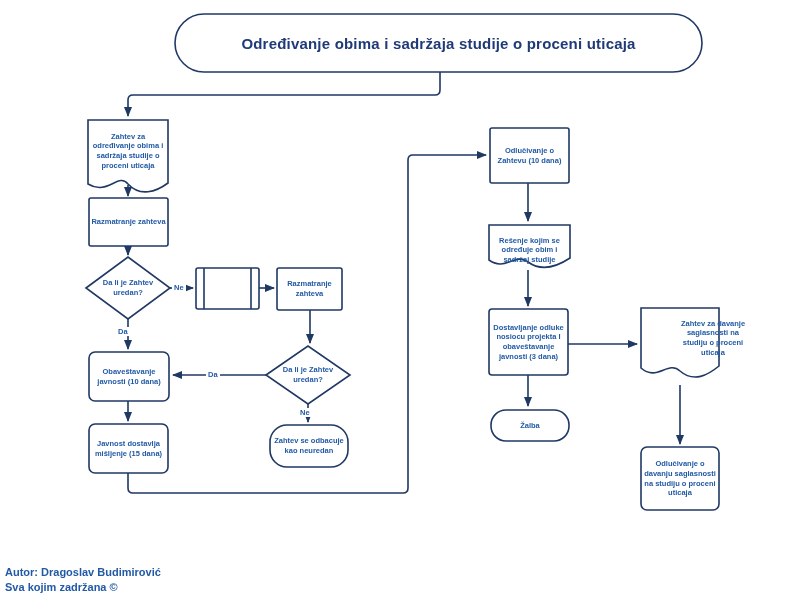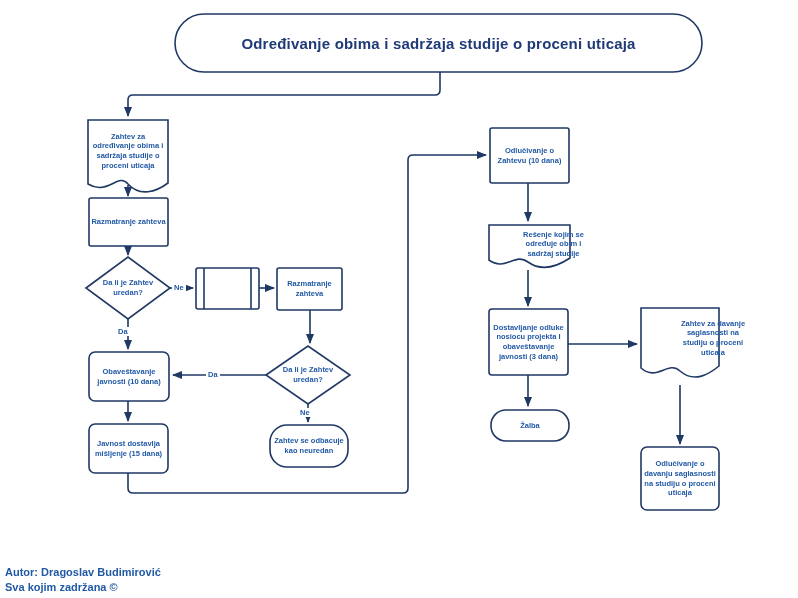--- a/index.html
+++ b/index.html
@@ -100,21 +100,21 @@
   <div class="node-label" style="left:268px;top:347px;width:80px;height:56px;">Da li je Zahtev uredan?</div>
 
   <div class="node-label" style="left:272px;top:425px;width:74px;height:42px;border-radius:7px;">Zahtev se odbacuje kao neuredan</div>
 
   <div class="node-label" style="left:89px;top:352px;width:80px;height:49px;">Obaveštavanje javnosti (10 dana)</div>
 
   <div class="node-label" style="left:89px;top:424px;width:79px;height:49px;">Javnost dostavlja mišljenje (15 dana)</div>
 
   <div class="node-label" style="left:490px;top:128px;width:79px;height:55px;">Odlučivanje o Zahtevu (10 dana)</div>
 
-  <div class="node-label" style="left:490px;top:226px;width:79px;height:36px;padding-left:24px;">Rešenje kojim se određuje obim i sadržaj studije</div>
+  <div class="node-label" style="left:490px;top:232px;width:79px;height:36px;">Rešenje kojim se određuje obim i sadržaj studije</div>
 
   <div class="node-label" style="left:489px;top:309px;width:79px;height:66px;">Dostavljanje odluke nosiocu projekta I obaveštavanje javnosti (3 dana)</div>
 
   <div class="node-label" style="left:491px;top:410px;width:78px;height:31px;border-radius:15px;">Žalba</div>
 
   <div class="node-label" style="left:676px;top:310px;width:74px;height:56px;">Zahtev za davanje saglasnosti na studiju o proceni uticaja</div>
 
   <div class="node-label" style="left:643px;top:447px;width:74px;height:63px;">Odlučivanje o davanju saglasnosti na studiju o proceni uticaja</div>
 
   <div class="edge-label" style="left:172px;top:283px;">Ne</div>

